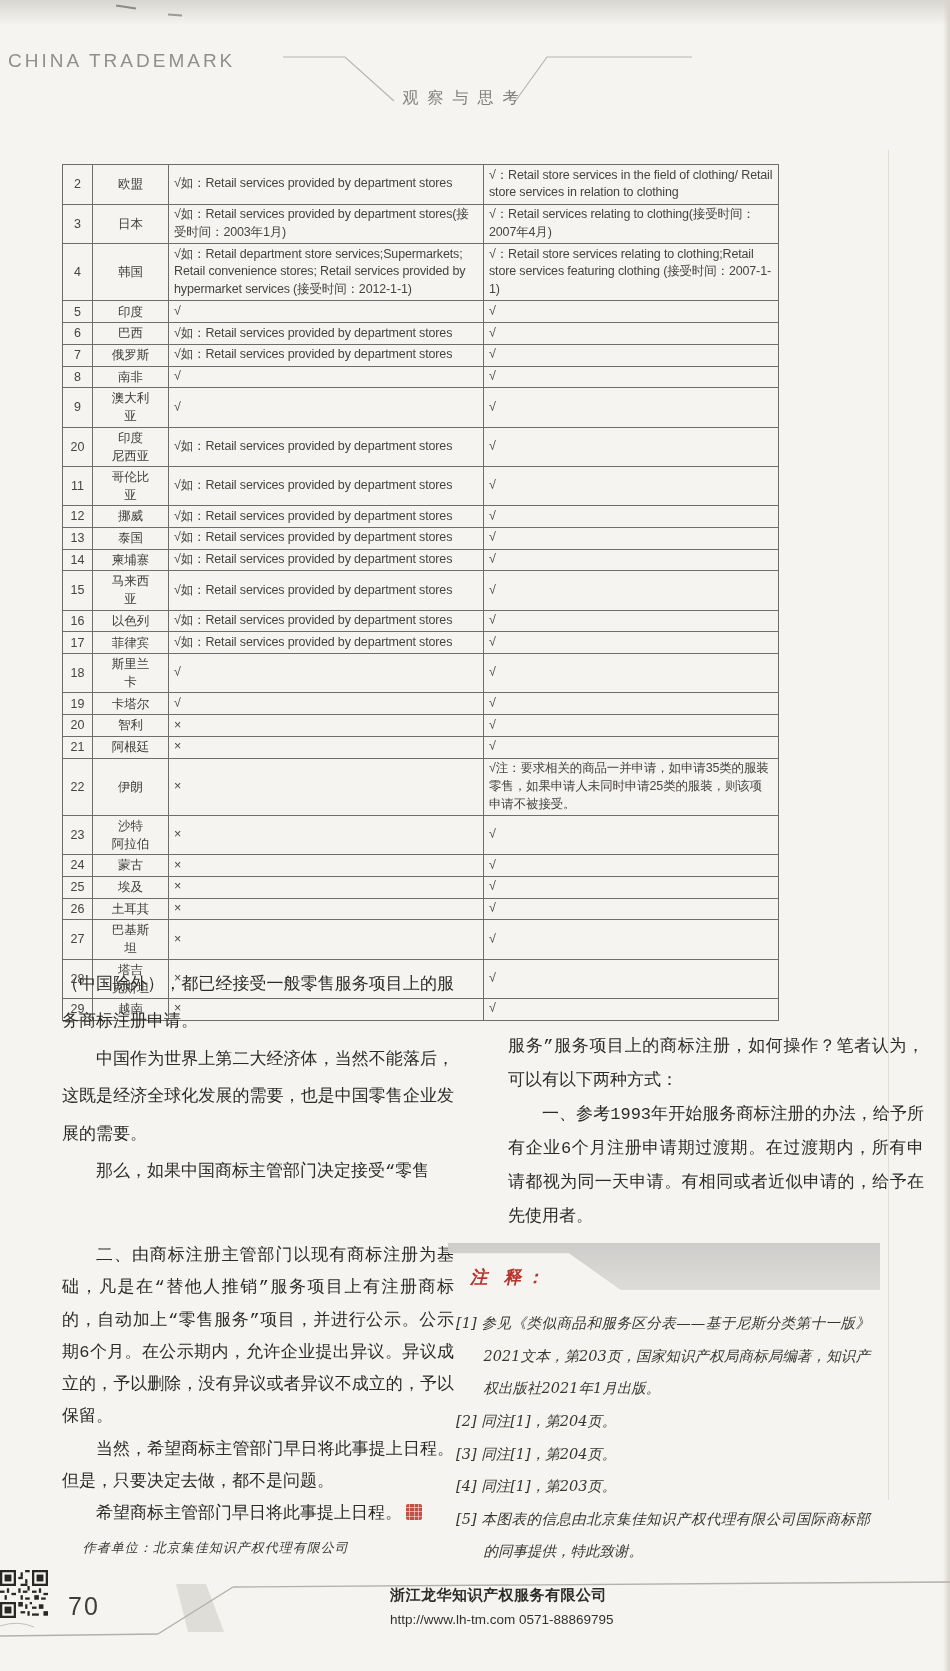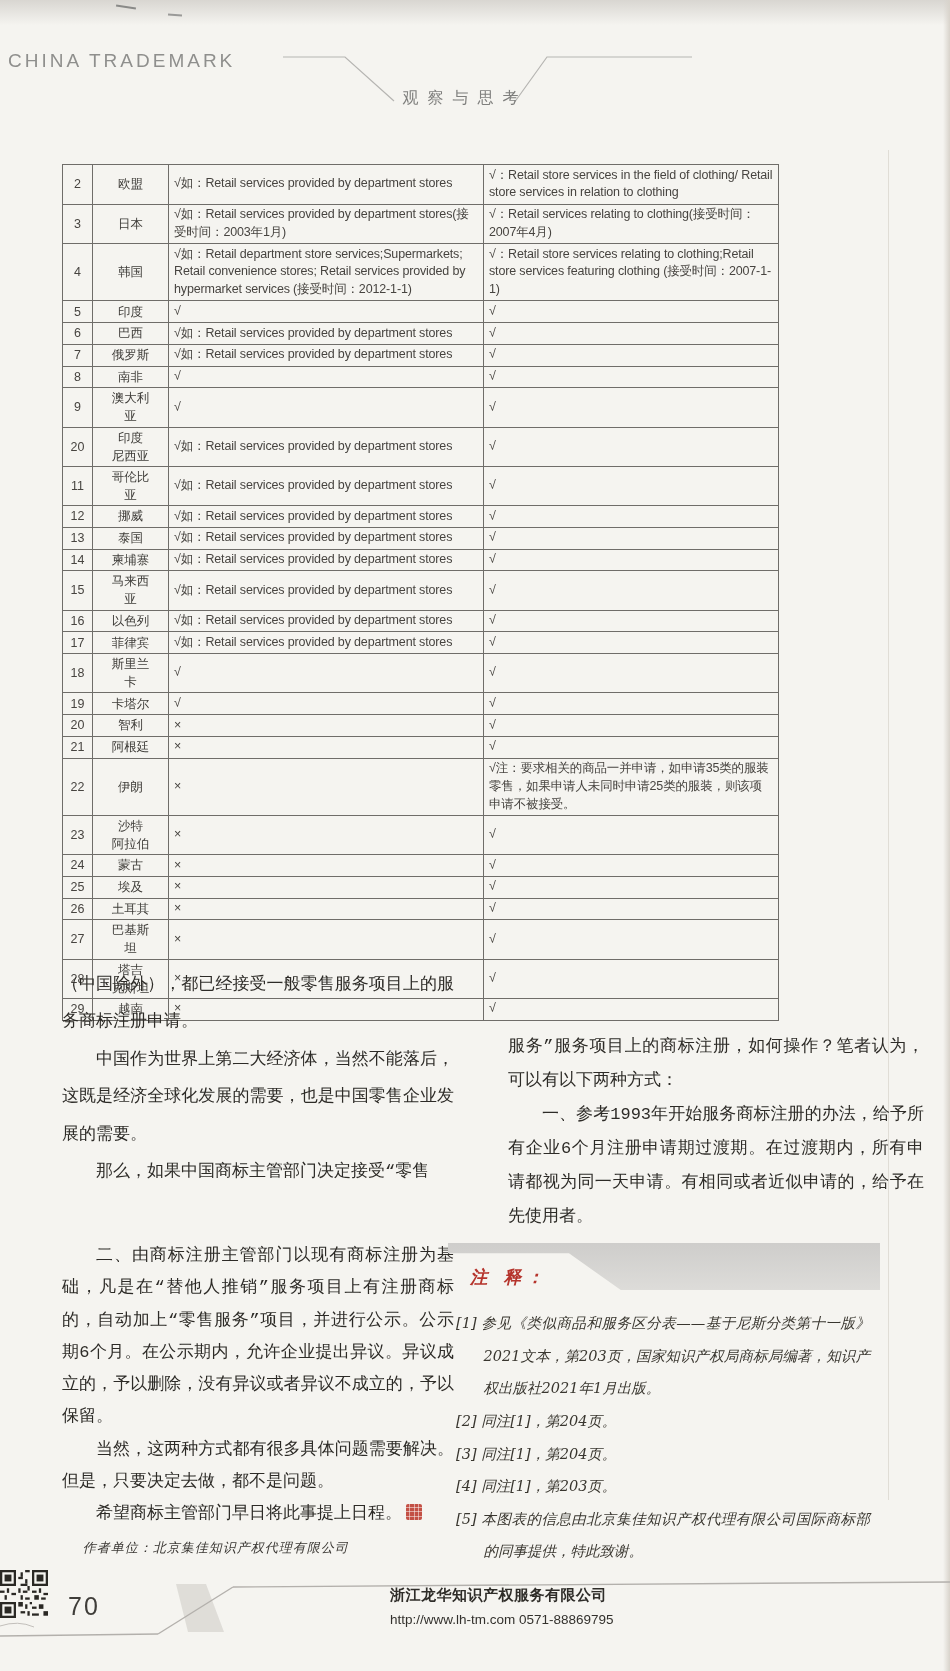--- a/index.html
+++ b/index.html
@@ -275,21 +275,21 @@
     <p class="ind">那么，如果中国商标主管部门决定接受“零售</p>
   </div>
 <div class="col s1r">
     <p>服务”服务项目上的商标注册，如何操作？笔者认为，可以有以下两种方式：</p>
     <p class="ind">一、参考1993年开始服务商标注册的办法，给予所有企业6个月注册申请期过渡期。在过渡期内，所有申请都视为同一天申请。有相同或者近似申请的，给予在先使用者。</p>
   </div>
 
 <div class="col s2l">
   <div class="paras">
       <p class="ind">二、由商标注册主管部门以现有商标注册为基础，凡是在“替他人推销”服务项目上有注册商标的，自动加上“零售服务”项目，并进行公示。公示期6个月。在公示期内，允许企业提出异议。异议成立的，予以删除，没有异议或者异议不成立的，予以保留。</p>
-      <p class="ind">当然，这两种方式都有很多具体问题需要解决。但是，只要决定去做，都不是问题。</p>
+      <p class="ind">当然，希望商标主管部门早日将此事提上日程。但是，只要决定去做，都不是问题。</p>
       <p class="ind">希望商标主管部门早日将此事提上日程。<span class="seal"></span></p>
     </div>
   <div class="author">作者单位：北京集佳知识产权代理有限公司</div>
 </div>
 
 <div class="notes">
   <div class="notes-banner"></div>
   <div class="notes-label">注 释：</div>
   <div class="notes-list">
       <div class="note">[1] 参见《类似商品和服务区分表——基于尼斯分类第十一版》2021文本，第203页，国家知识产权局商标局编著，知识产权出版社2021年1月出版。</div>

